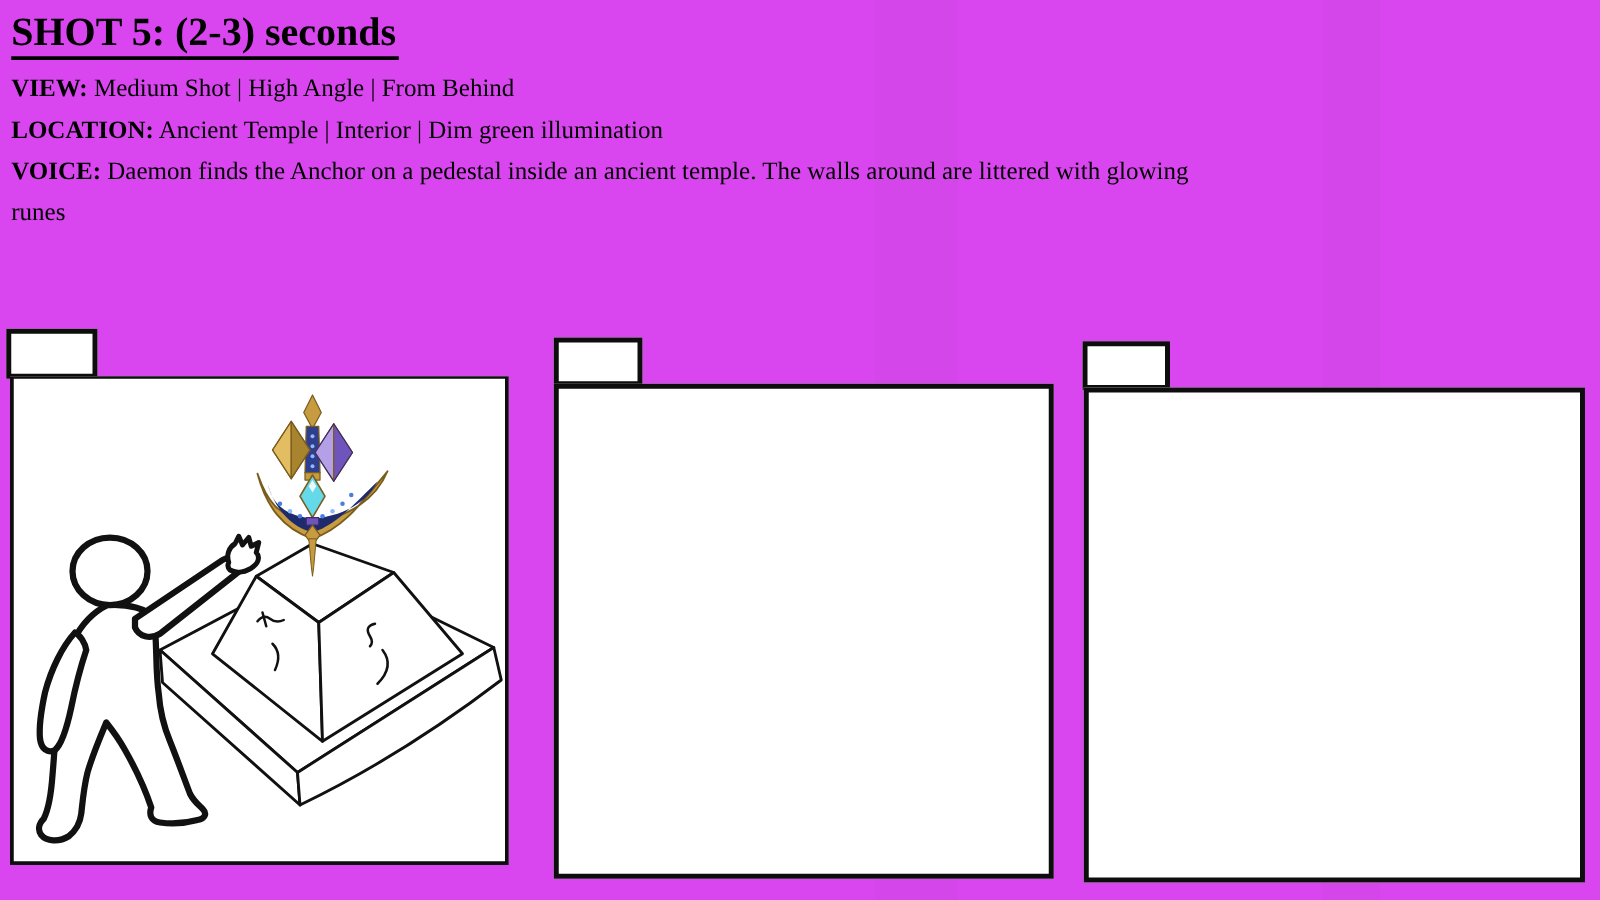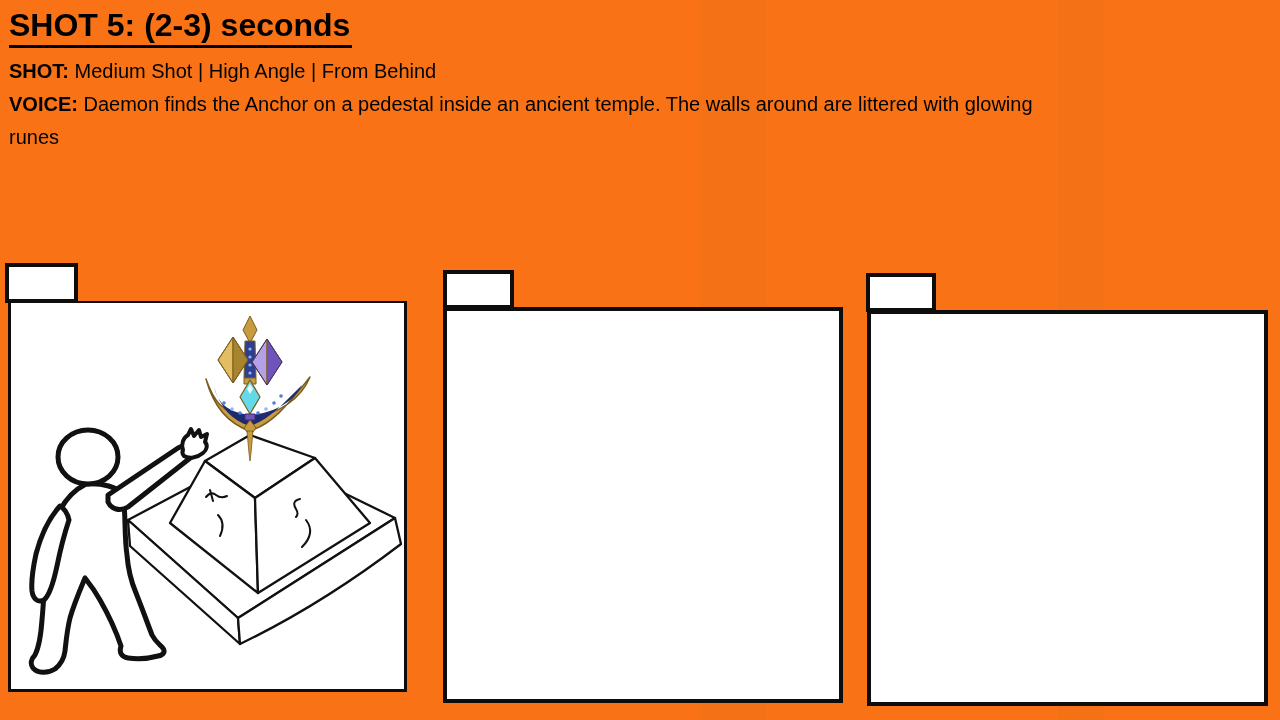--- a/index.html
+++ b/index.html
@@ -1,18 +1,18 @@
 <!DOCTYPE html>
 <html><head>
 <meta charset="utf-8">
 <style>
   html,body{margin:0;padding:0;background:#fff;}
   .page{
-    position:relative;width:1280px;height:720px;overflow:hidden;background:#f97316;
-    font-family:Liberation Sans, sans-serif;color:#000;
+    position:relative;width:1280px;height:720px;overflow:hidden;background:#d946ef;
+    font-family:Liberation Serif, serif;color:#000;
   }
   .scan-band{position:absolute;top:0;height:720px;background:rgba(60,60,60,0.025);pointer-events:none;}
   .band-a{left:700px;width:66px;}
   .band-b{left:1058px;width:46px;}
 
   .shot-title{
     position:absolute;left:9px;top:7px;margin:0;
     font-size:32px;font-weight:bold;line-height:1.15;
     display:inline-block;border-bottom:3px solid #000;padding:0 2px 1px 0;
     letter-spacing:0;
@@ -44,21 +44,22 @@
 <body>
 
 <div class="page">
 
   <div class="scan-band band-a"></div>
   <div class="scan-band band-b"></div>
 
   <h1 class="shot-title">SHOT 5: (2-3) seconds</h1>
 
   <div class="meta">
-    <p class="meta-line"><b class="meta-label">SHOT:</b> <span class="meta-value">Medium Shot | High Angle | From Behind</span></p>
+    <p class="meta-line"><b class="meta-label">VIEW:</b> <span class="meta-value">Medium Shot | High Angle | From Behind</span></p>
+    <p class="meta-line"><b class="meta-label">LOCATION:</b> <span class="meta-value">Ancient Temple | Interior | Dim green illumination</span></p>
     <p class="meta-line"><b class="meta-label">VOICE:</b> <span class="meta-value">Daemon finds the Anchor on a pedestal inside an ancient temple. The walls around are littered with glowing
 runes</span></p>
   </div>
 
   <div class="panel panel1">
     <div class="tab"></div>
     <div class="frame">
       <svg class="sketch" viewBox="0 0 393 386">
 
         <g stroke-width="2.3" stroke-linejoin="round" stroke-linecap="round" fill="#ffffff" stroke="#111111">

